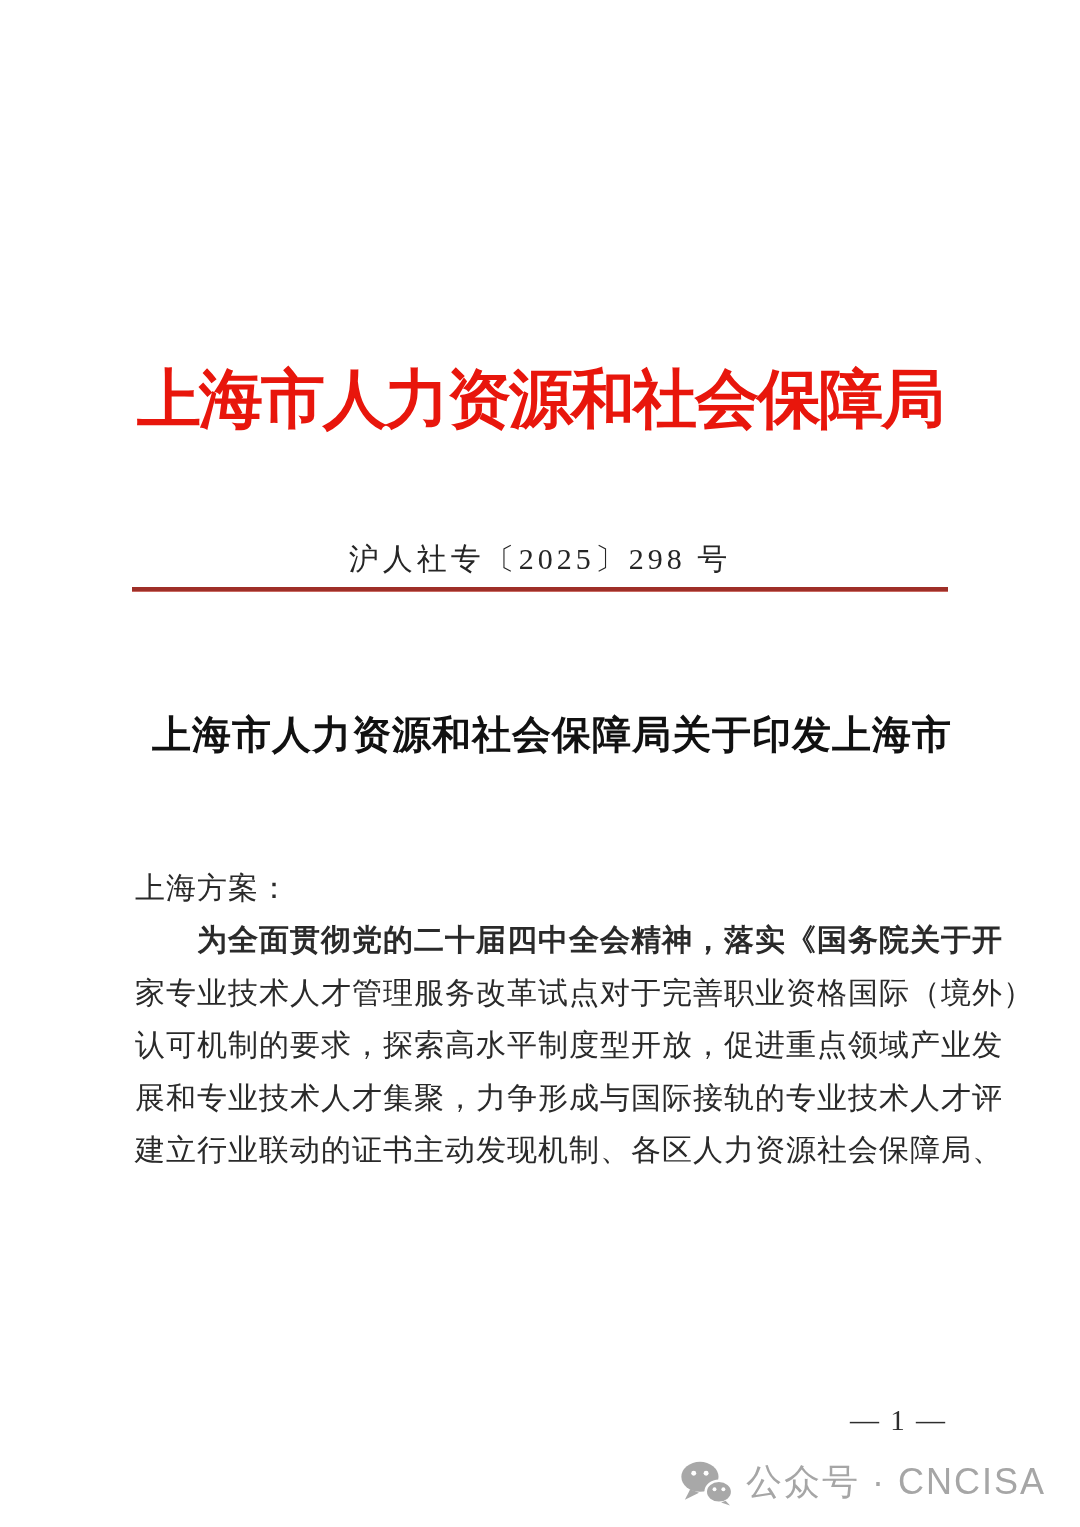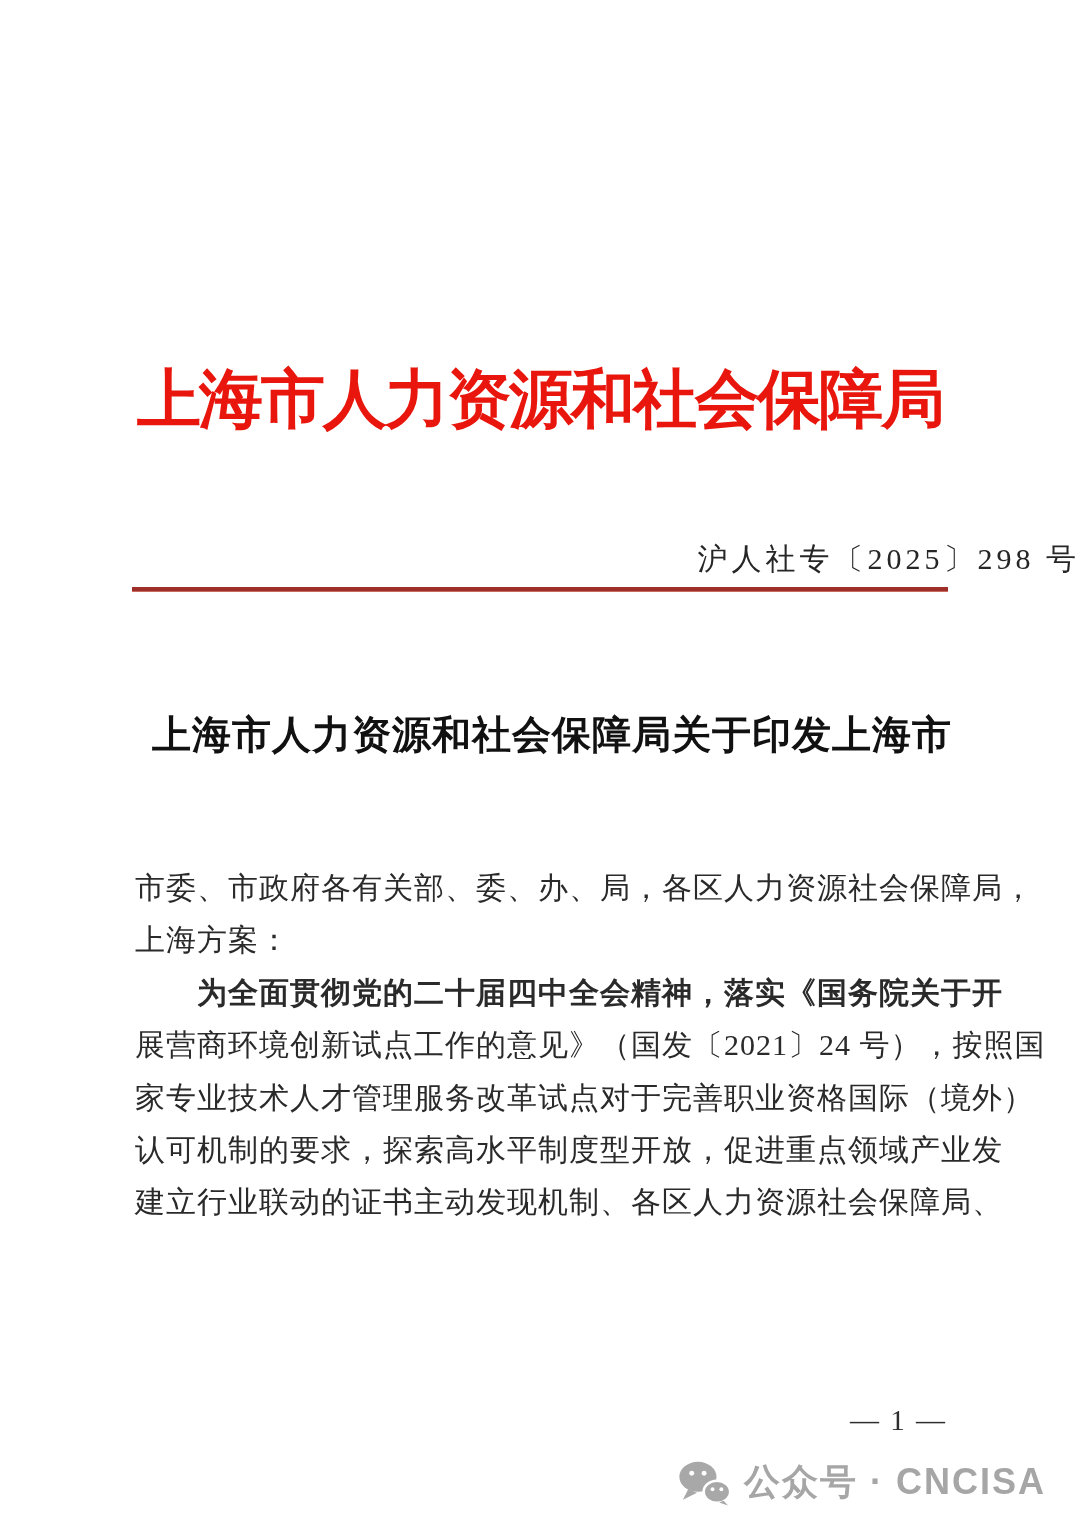--- a/index.html
+++ b/index.html
@@ -33,21 +33,21 @@
     color: #e8160c;
     white-space: nowrap;
   }
 
   
   .doc-number {
     position: absolute;
     top: 538px;
     left: 0;
     width: 100%;
-    text-align: right;
+    text-align: center;
     font-size: 30px;
     line-height: 42px;
     letter-spacing: 4px;
     color: #262626;
     white-space: nowrap;
   }
 
   
   .red-divider {
     position: absolute;
@@ -110,21 +110,20 @@
   }
 
   
   .footer {
     position: absolute;
     top: 1458px;
     right: 34px;
     display: flex;
     align-items: center;
     gap: 12px;
-    font-weight: bold;
   }
   .footer .wechat-svg {
     display: block;
     width: 54px;
     height: 46px;
   }
   .footer .footer-label {
     font-family: "Liberation Sans", "DejaVu Sans", sans-serif;
     font-size: 36px;
     letter-spacing: 2px;
@@ -141,26 +140,25 @@
 
   <div class="doc-number">沪人社专〔2025〕298 号</div>
 
   <div class="red-divider"></div>
 
   <h2 class="notice-title">
     <span class="t-line">上海市人力资源和社会保障局关于印发上海市</span>
   </h2>
 
   <div class="body-text">
-    <div class="b-line">市委、市政府各有关部、委、办、局，各区人力资源社会保障局，</div>
     <div class="b-line">上海方案：</div>
     <div class="b-line indent">为全面贯彻党的二十届四中全会精神，落实《国务院关于开</div>
-    <div class="b-line">展营商环境创新试点工作的意见》（国发〔2021〕24 号），按照国</div>
     <div class="b-line">家专业技术人才管理服务改革试点对于完善职业资格国际（境外）</div>
     <div class="b-line">认可机制的要求，探索高水平制度型开放，促进重点领域产业发</div>
+    <div class="b-line">展和专业技术人才集聚，力争形成与国际接轨的专业技术人才评</div>
     <div class="b-line">建立行业联动的证书主动发现机制、各区人力资源社会保障局、</div>
   </div>
 
   <div class="page-number">— 1 —</div>
 
   <div class="footer">
     <svg class="wechat-svg" viewBox="0 0 60 52" xmlns="http://www.w3.org/2000/svg">
 
       <ellipse cx="22" cy="19" rx="21" ry="17" fill="#a8a8a8"></ellipse>
       <path d="M11 33 L5 45 L21 37 Z" fill="#a8a8a8"></path>

